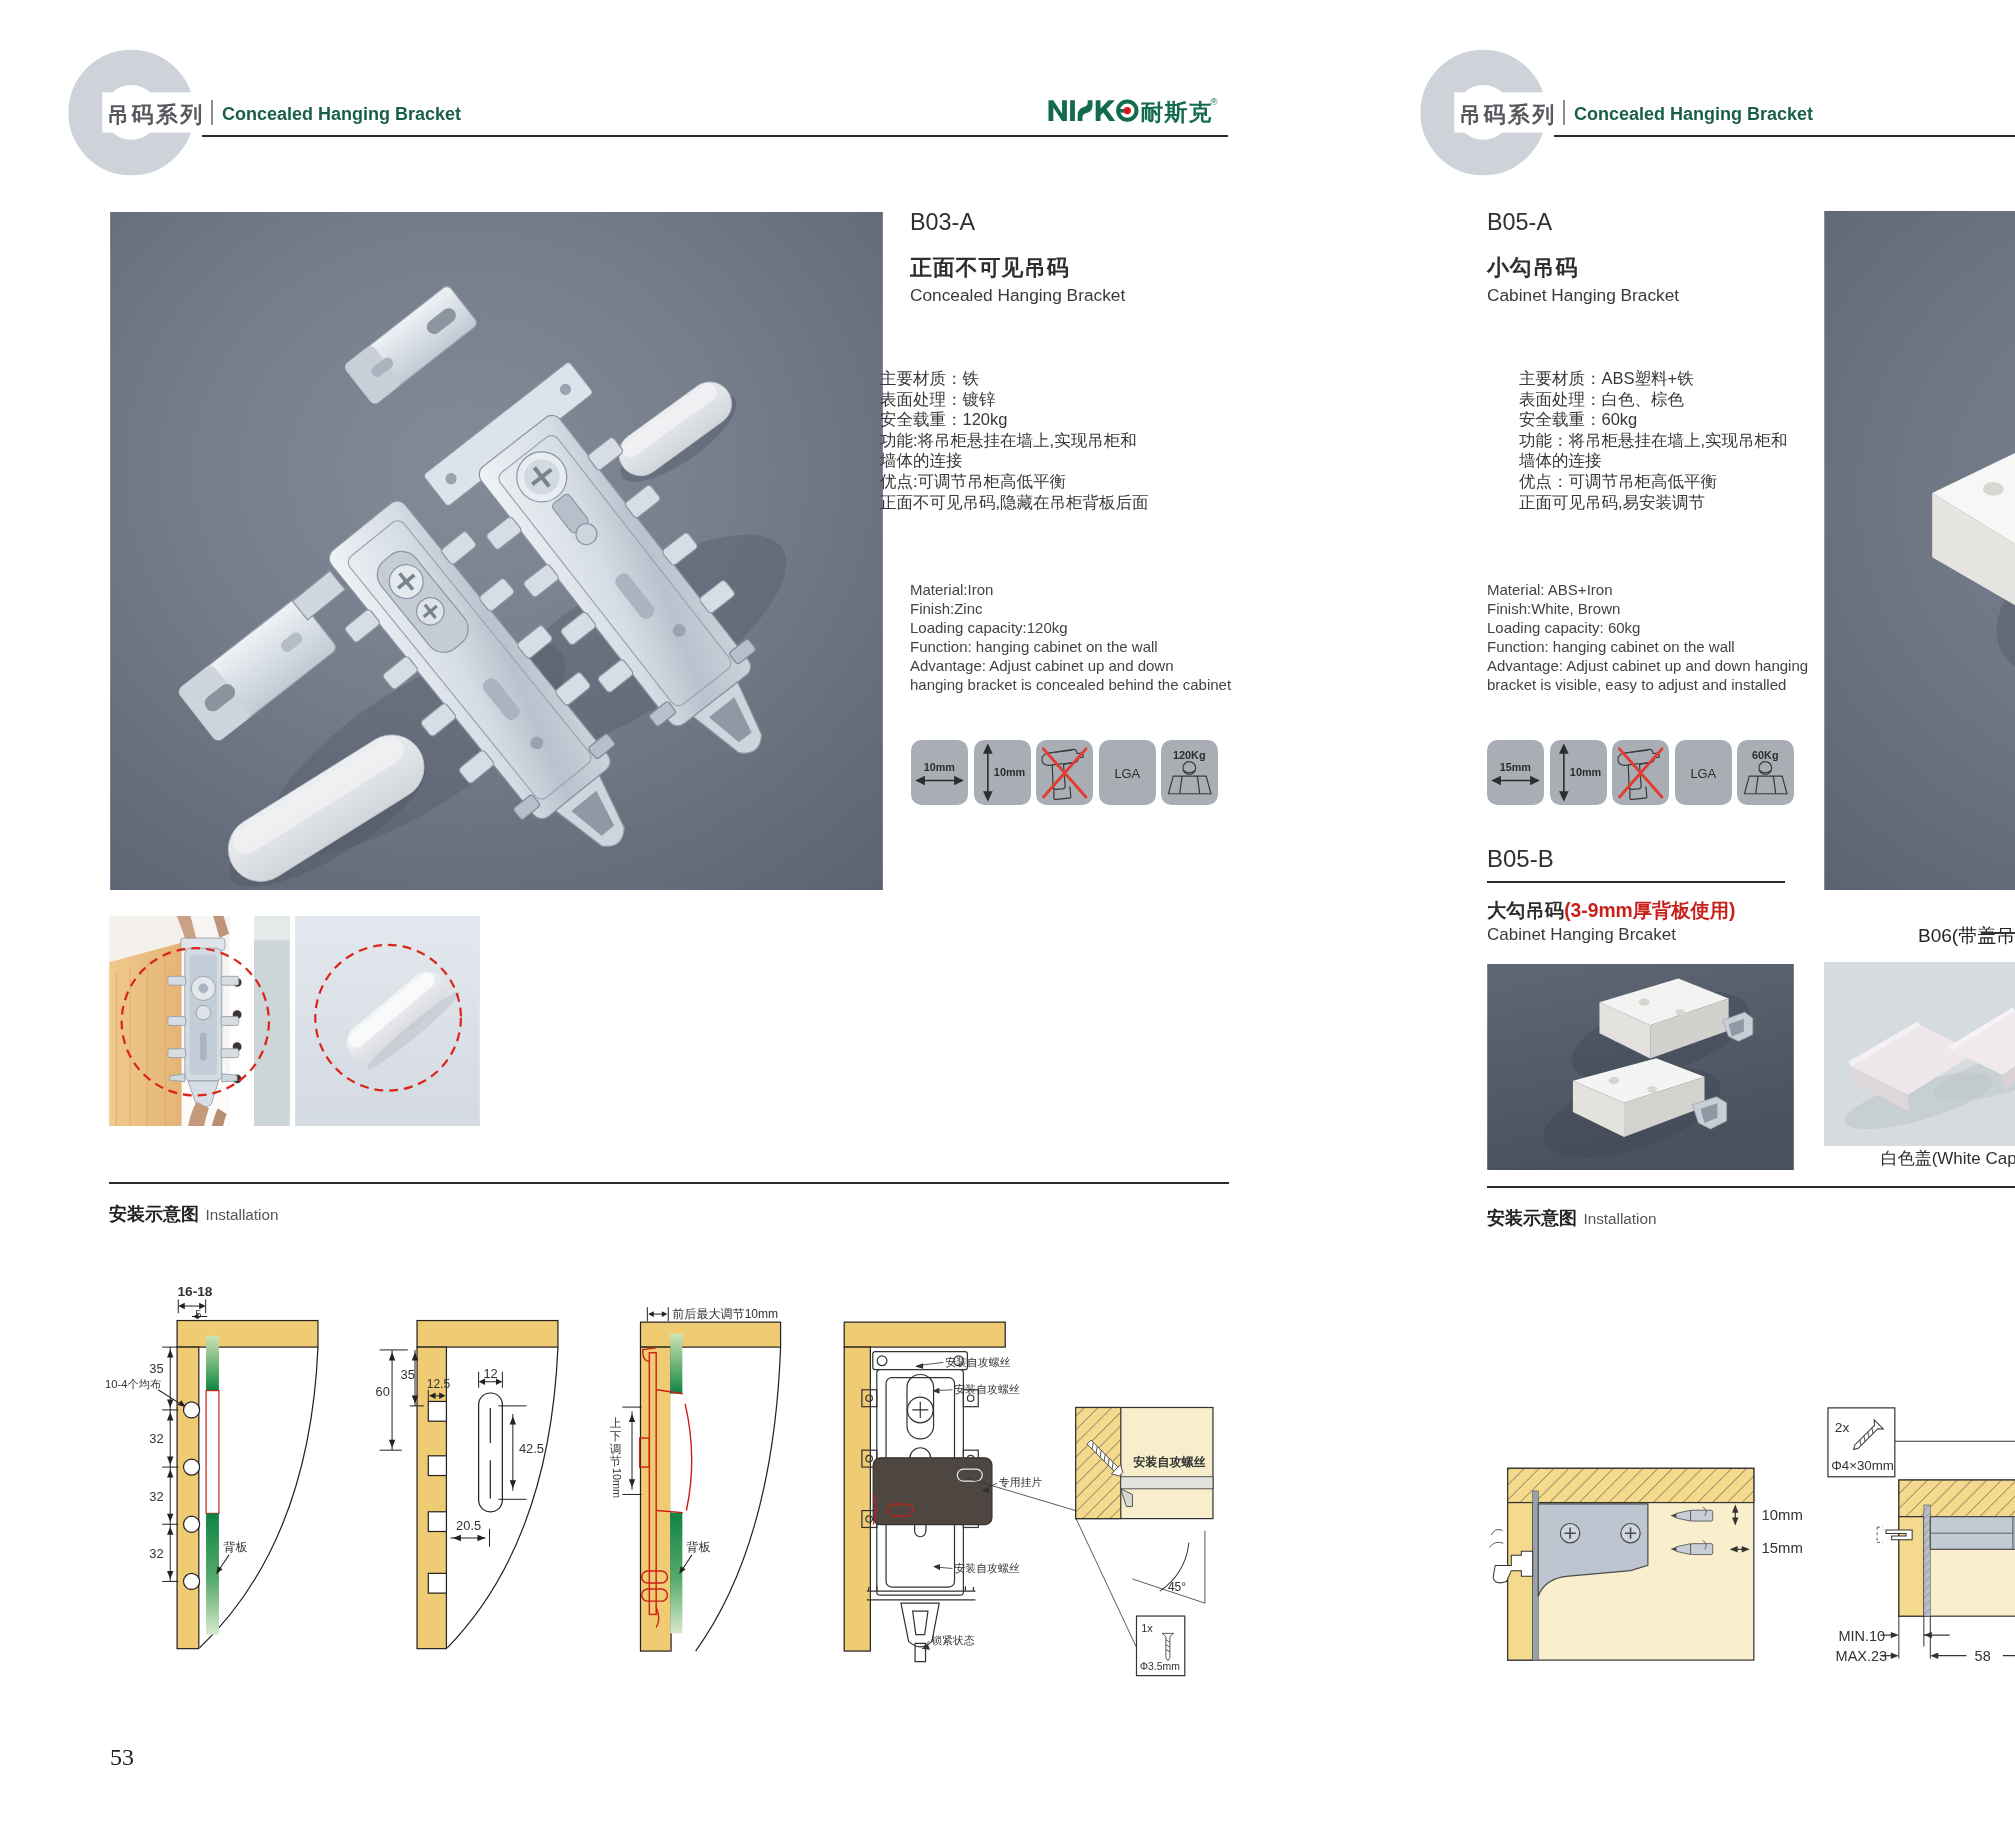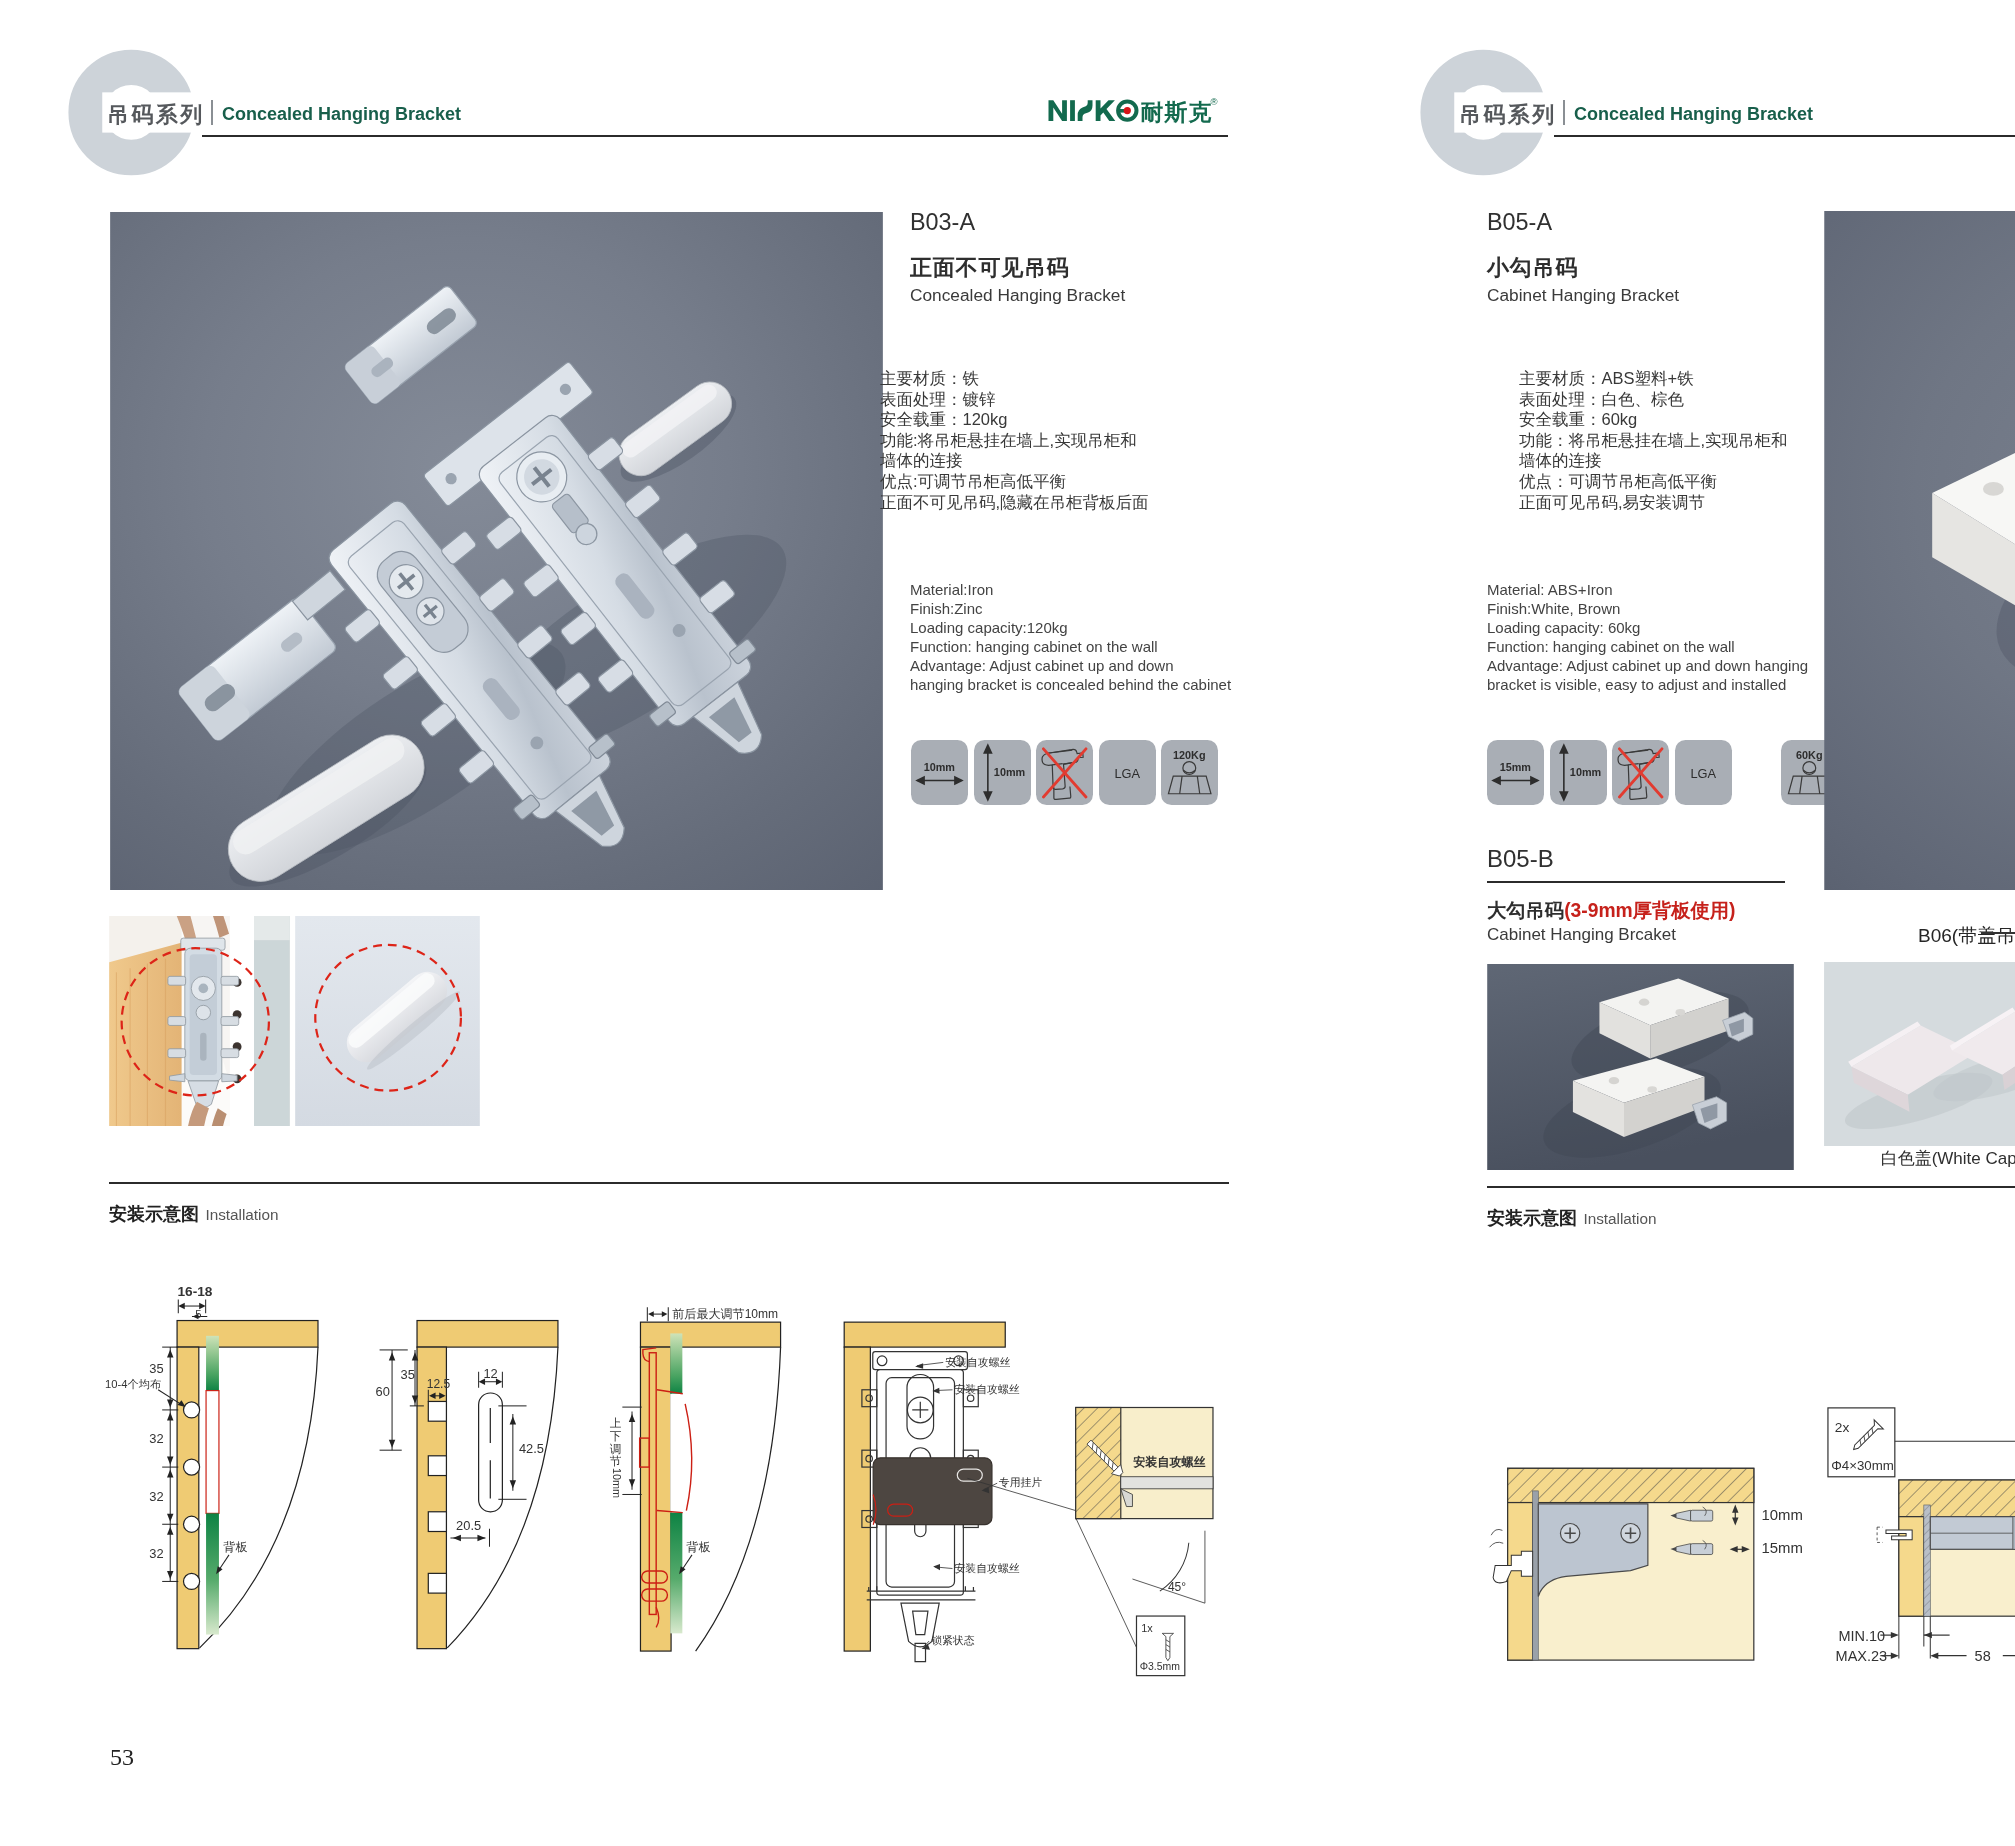--- a/index.html
+++ b/index.html
@@ -604,21 +604,21 @@
 <line x1="18" y1="22" x2="124" y2="142"></line>
           <line x1="124" y1="22" x2="18" y2="142"></line>
 </g>
 </svg></div>
 
 <div class="icon" style="left:1675px;top:740px;">
 <svg width="57" height="65" viewBox="0 0 141 162">
 <text x="70" y="94" text-anchor="middle" font-size="32" fill="#2d2d2d">LGA</text>
 </svg></div>
 
-<div class="icon" style="left:1737px;top:740px;margin-left:44px;">
+<div class="icon" style="left:1737px;top:740px;">
 <svg width="57" height="65" viewBox="0 0 141 162">
 <text x="70" y="48" text-anchor="middle" font-size="27" font-weight="bold" fill="#2d2d2d">60Kg</text>
 <circle cx="70" cy="70" r="16" fill="none" stroke="#3a3a3a" stroke-width="3"></circle>
 <path d="M56 76 Q70 88 84 76" fill="none" stroke="#3a3a3a" stroke-width="3"></path>
 <path d="M30 90 L112 90 L124 134 L18 134 Z" fill="none" stroke="#3a3a3a" stroke-width="3"></path>
 <line x1="52" y1="90" x2="46" y2="134" stroke="#3a3a3a" stroke-width="3"></line>
 <line x1="90" y1="90" x2="96" y2="134" stroke="#3a3a3a" stroke-width="3"></line>
 </svg></div>
 
 <svg class="abs" style="left:1824px;top:211px;" width="779" height="679" viewBox="0 0 1933 1686">

